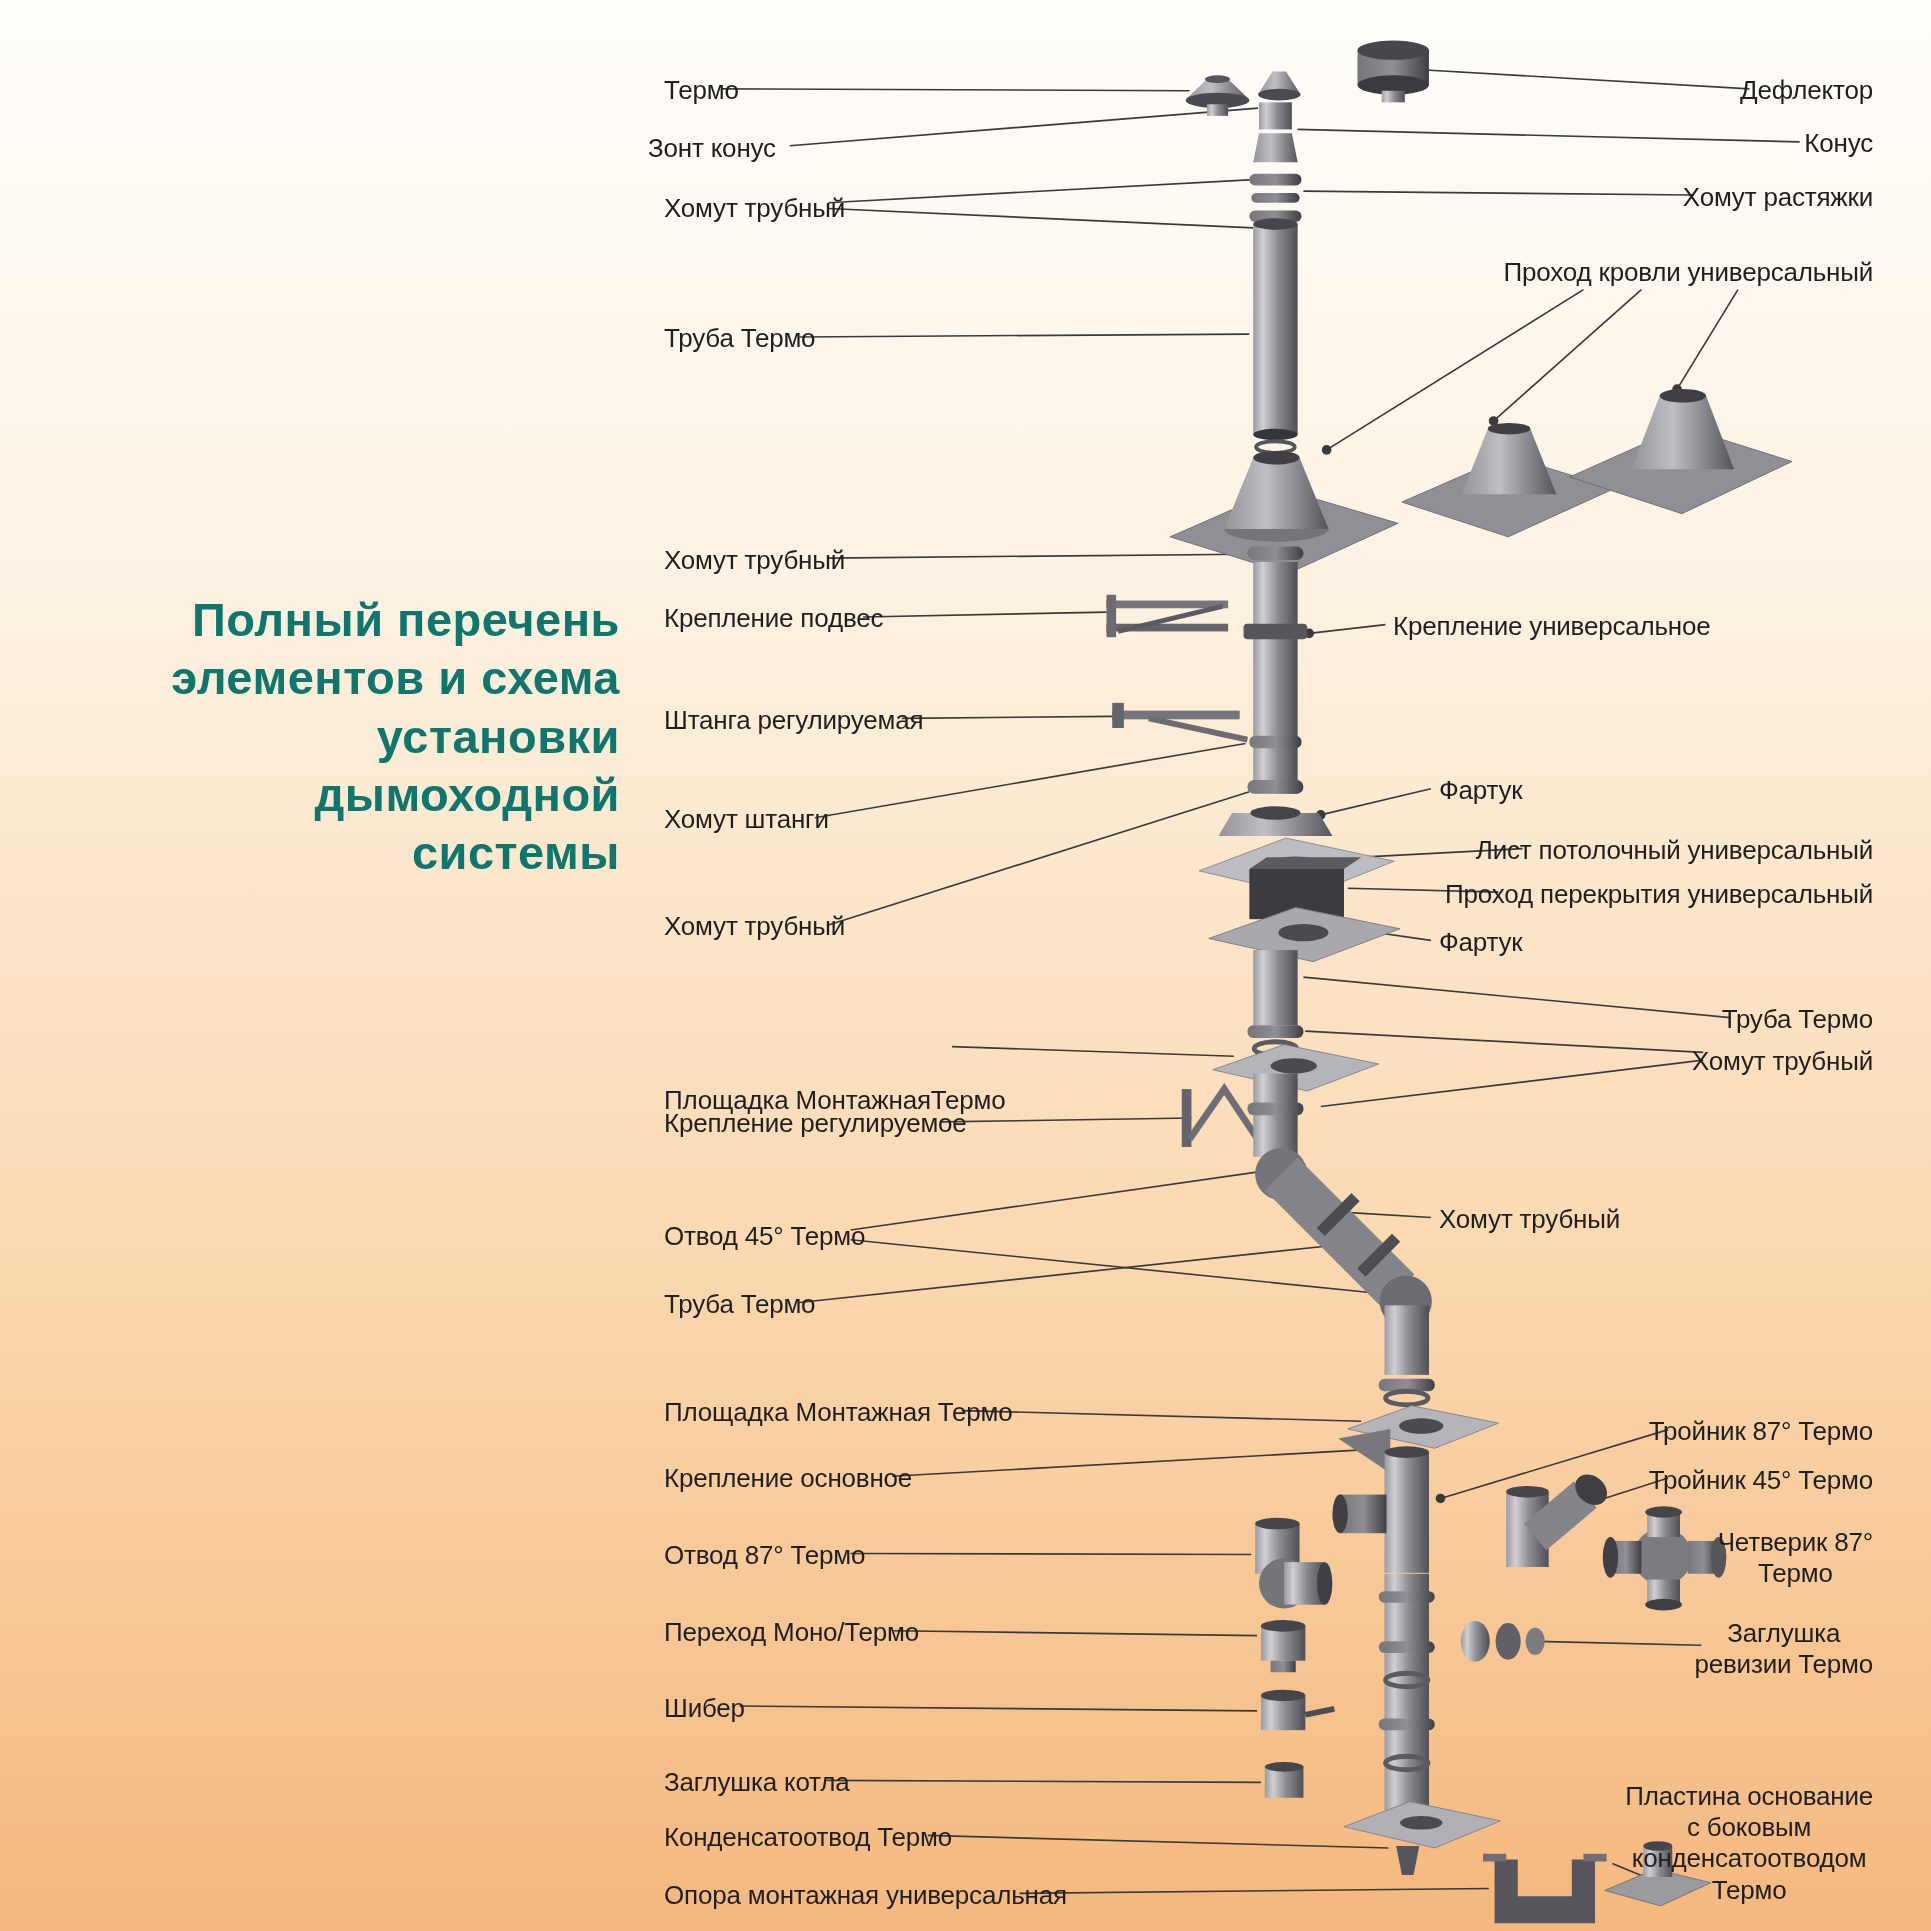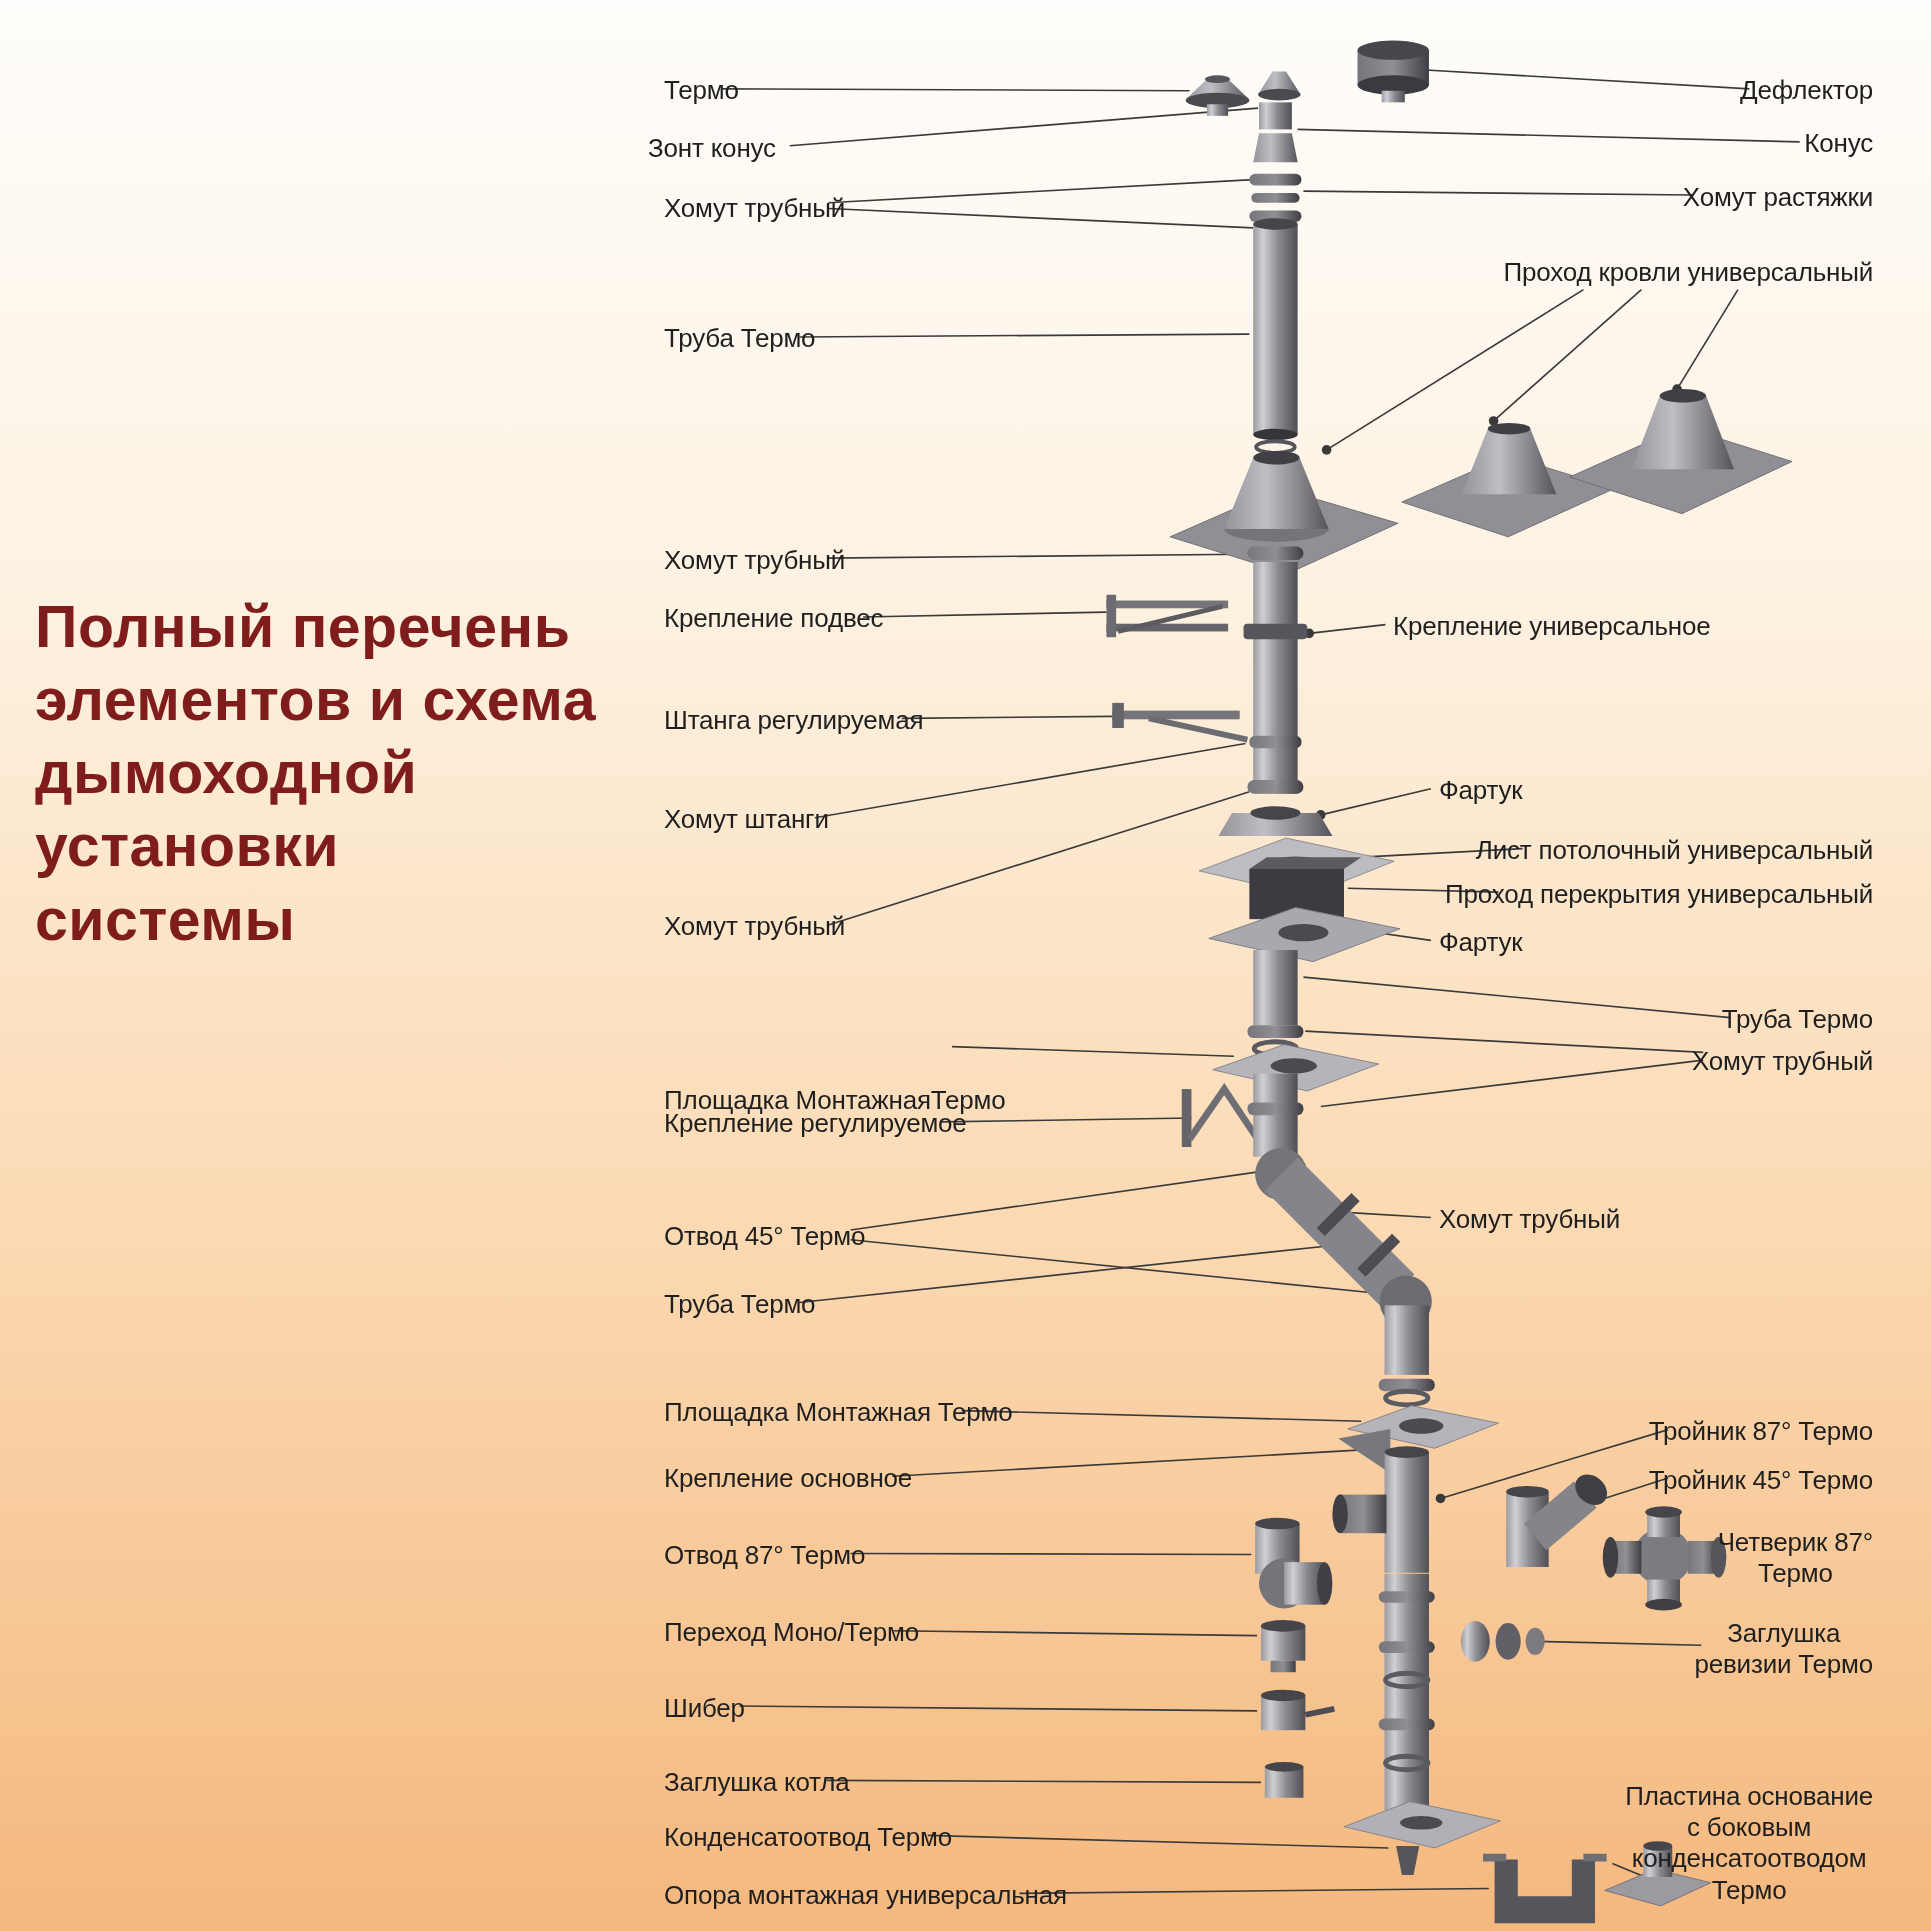--- a/index.html
+++ b/index.html
@@ -16,25 +16,25 @@
     font-size:26px;
     line-height:1.2;
     color:#1f1f1f;
     letter-spacing:-0.2px;
     white-space:pre-line;
   }
   .lbl.r { text-align:center; }
   .title {
     position:absolute;
     left:35px; top:591px; width:585px;
-    text-align:left;
-    font-size:59px;
+    text-align:right;
+    font-size:47px;
     font-weight:bold;
     line-height:1.24;
-    color:#7f1d1d;
+    color:#0f766e;
     letter-spacing:0.5px;
   }
 </style>
 </head>
 <body>
 
 <svg class="art" width="1931" height="1931" viewBox="0 0 2000 2000">
   <defs>
     <linearGradient id="gPipe" x1="0" y1="0" x2="1" y2="0">
       <stop offset="0" stop-color="#9a9aa0"></stop>
@@ -343,22 +343,22 @@
   <g>
     <polygon points="1662,1958 1714,1936 1772,1950 1720,1974" fill="#9a9aa0" stroke="#74747a"></polygon>
     <rect x="1702" y="1912" width="30" height="32" fill="url(#gPipe)"></rect>
     <ellipse cx="1717" cy="1912" rx="15" ry="5" fill="#45454b"></ellipse>
   </g>
 </svg>
 
 <div class="title">
   <div>Полный перечень</div>
   <div>элементов и схема</div>
+  <div>установки</div>
   <div>дымоходной</div>
-  <div>установки</div>
   <div>системы</div>
 </div>
 
 <div class="lbl" style="left:664px;top:75px">Термо</div>
 <div class="lbl" style="left:648px;top:133px">Зонт конус</div>
 <div class="lbl" style="left:664px;top:193px">Хомут трубный</div>
 <div class="lbl" style="left:664px;top:323px">Труба Термо</div>
 <div class="lbl" style="left:664px;top:545px">Хомут трубный</div>
 <div class="lbl" style="left:664px;top:603px">Крепление подвес</div>
 <div class="lbl" style="left:664px;top:705px">Штанга регулируемая</div>

